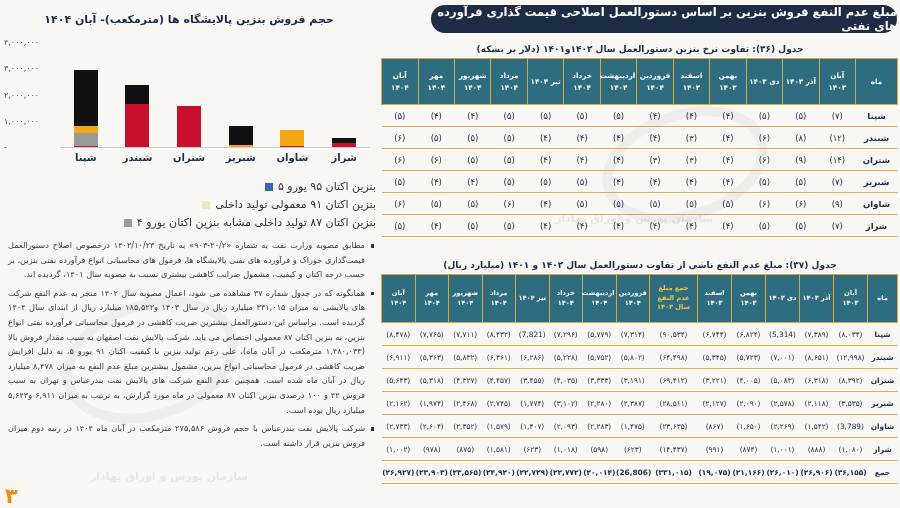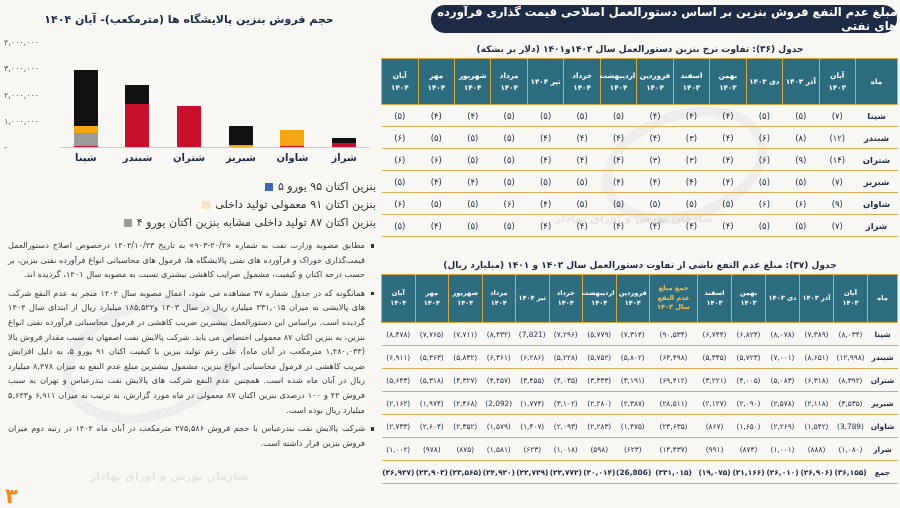--- a/index.html
+++ b/index.html
@@ -253,21 +253,21 @@
             <th>شهریور ۱۴۰۴</th>
             <th>مهر ۱۴۰۴</th>
             <th>آبان ۱۴۰۴</th>
           </tr>
         </thead>
         <tbody>
           <tr>
             <td class="rowname">شپنا</td>
             <td class="val">(۸,۰۳۴)</td>
             <td class="val">(۷,۳۸۹)</td>
-            <td class="val">(۸,۰۷۸)</td>
+            <td class="val">(5,314)</td>
             <td class="val">(۶,۸۲۴)</td>
             <td class="val">(۶,۷۴۴)</td>
             <td class="val">(۹۰,۵۳۴)</td>
             <td class="val">(۷,۳۱۴)</td>
             <td class="val">(۵,۷۷۹)</td>
             <td class="val">(۷,۲۹۶)</td>
             <td class="val">(7,821)</td>
             <td class="val">(۸,۴۳۲)</td>
             <td class="val">(۷,۷۱۱)</td>
             <td class="val">(۷,۷۶۵)</td>
@@ -312,21 +312,21 @@
             <td class="val">(۳,۵۳۵)</td>
             <td class="val">(۲,۱۱۸)</td>
             <td class="val">(۲,۵۷۸)</td>
             <td class="val">(۲,۰۹۰)</td>
             <td class="val">(۲,۱۲۷)</td>
             <td class="val">(۲۸,۵۱۱)</td>
             <td class="val">(۲,۳۸۷)</td>
             <td class="val">(۲,۲۸۰)</td>
             <td class="val">(۳,۱۰۲)</td>
             <td class="val">(۱,۷۷۴)</td>
-            <td class="val">(2,092)</td>
+            <td class="val">(۲,۷۴۵)</td>
             <td class="val">(۲,۴۶۸)</td>
             <td class="val">(۱,۹۷۴)</td>
             <td class="val">(۲,۱۶۲)</td>
           </tr>
           <tr>
             <td class="rowname">شاوان</td>
             <td class="val">(3,789)</td>
             <td class="val">(۱,۵۴۲)</td>
             <td class="val">(۲,۲۶۹)</td>
             <td class="val">(۱,۶۵۰)</td>

